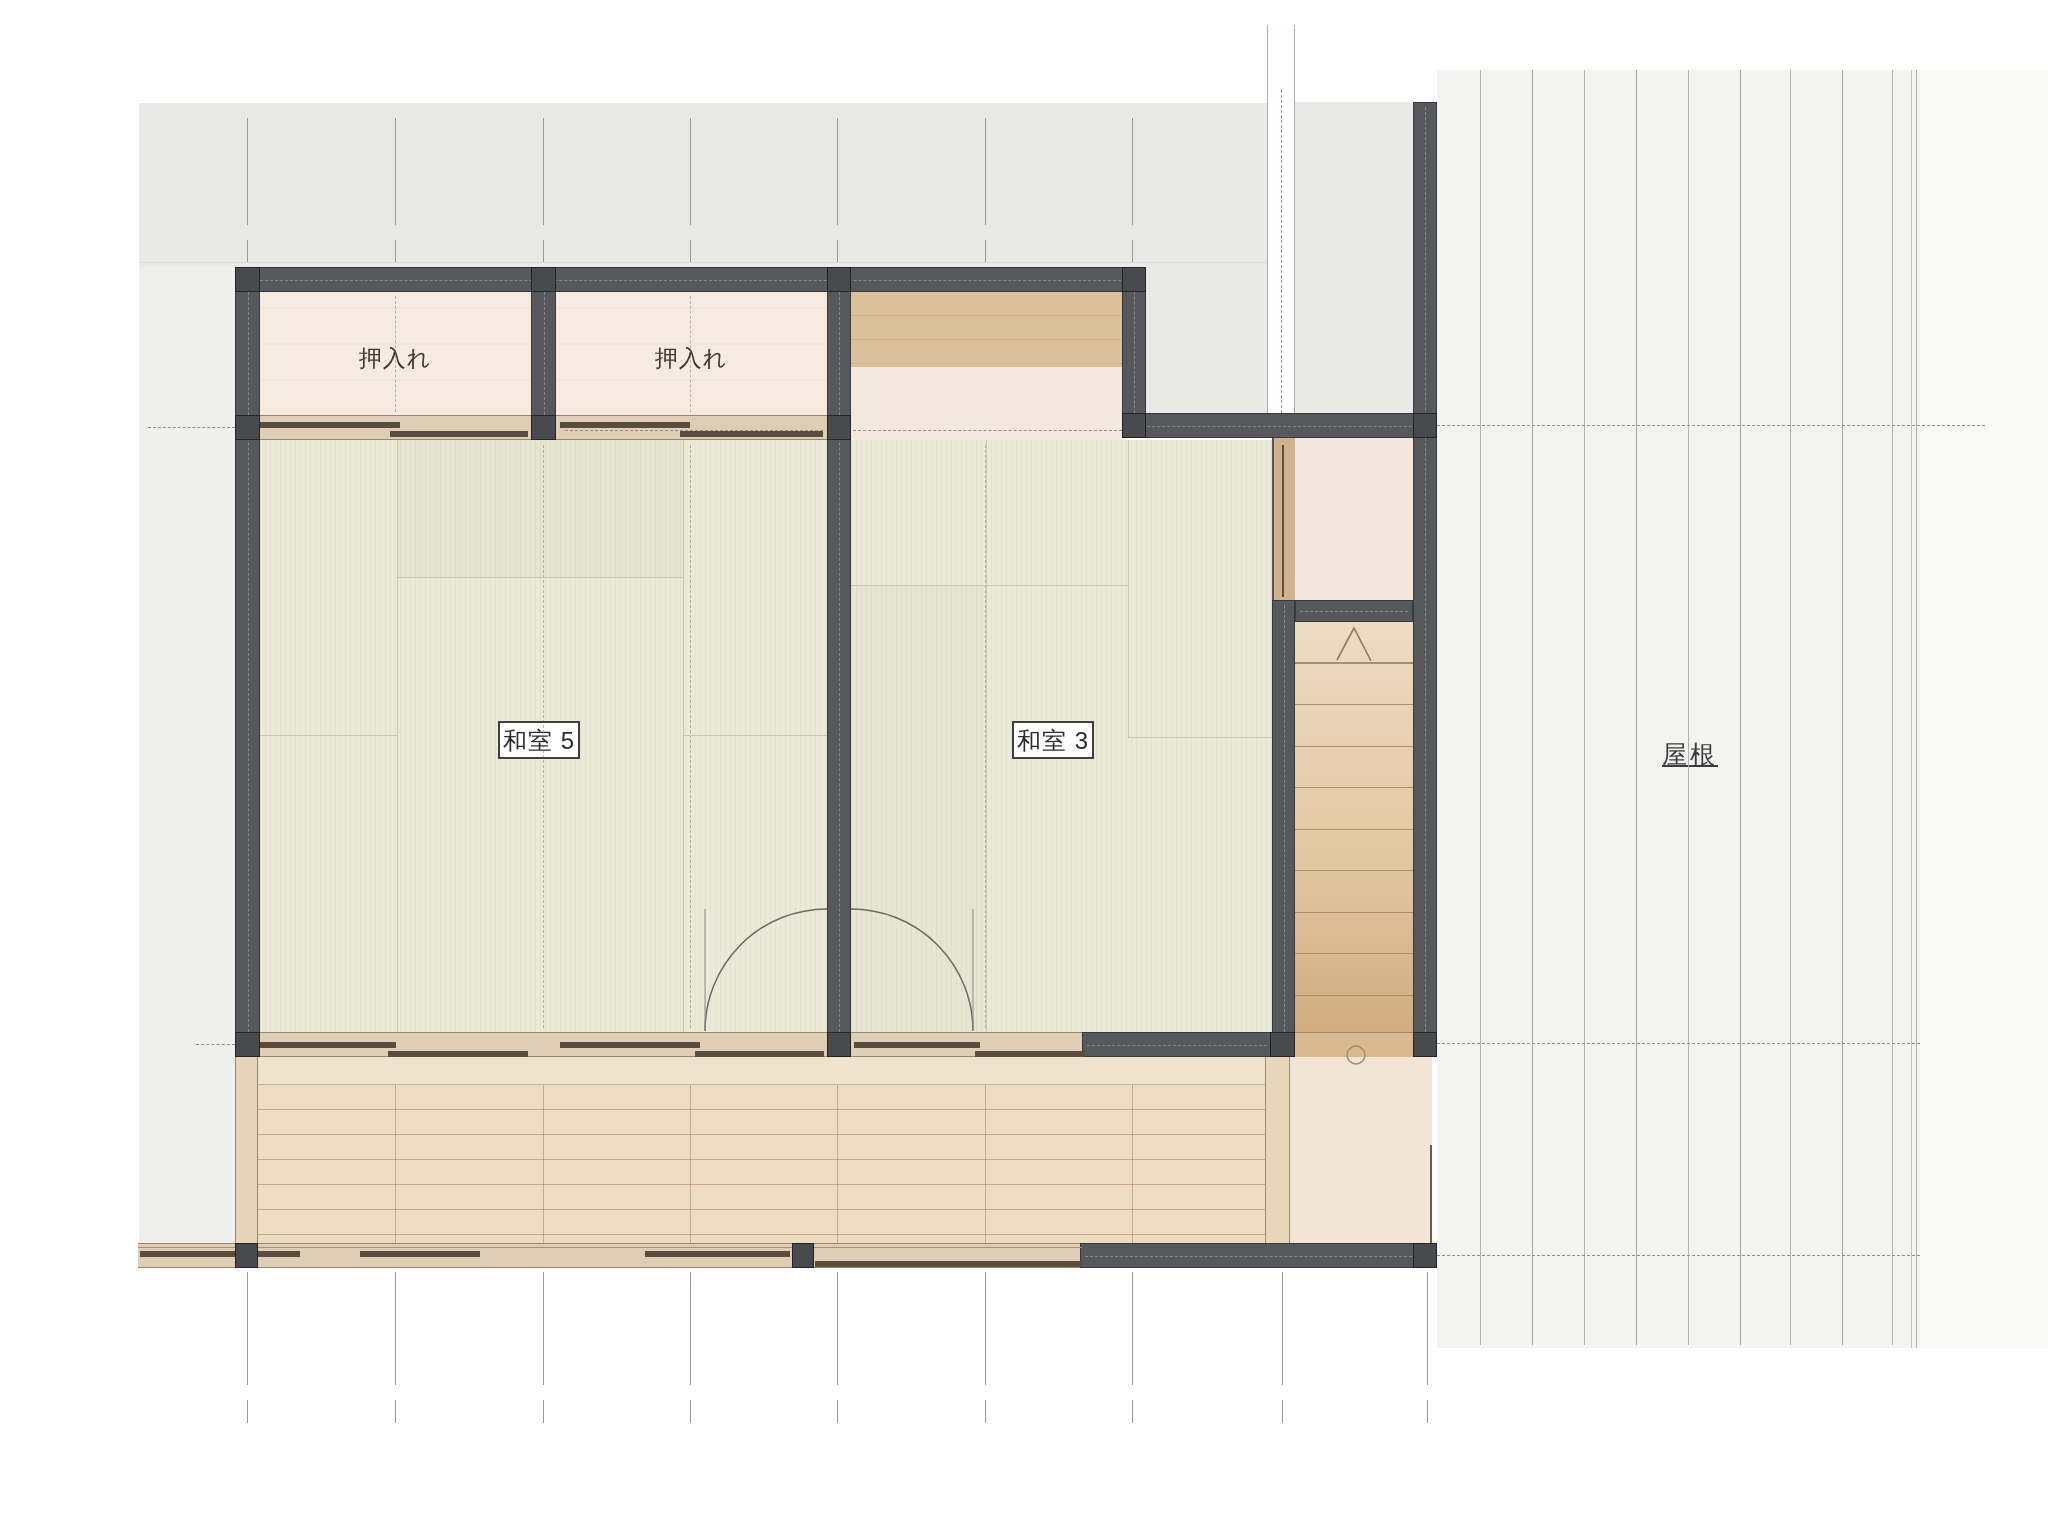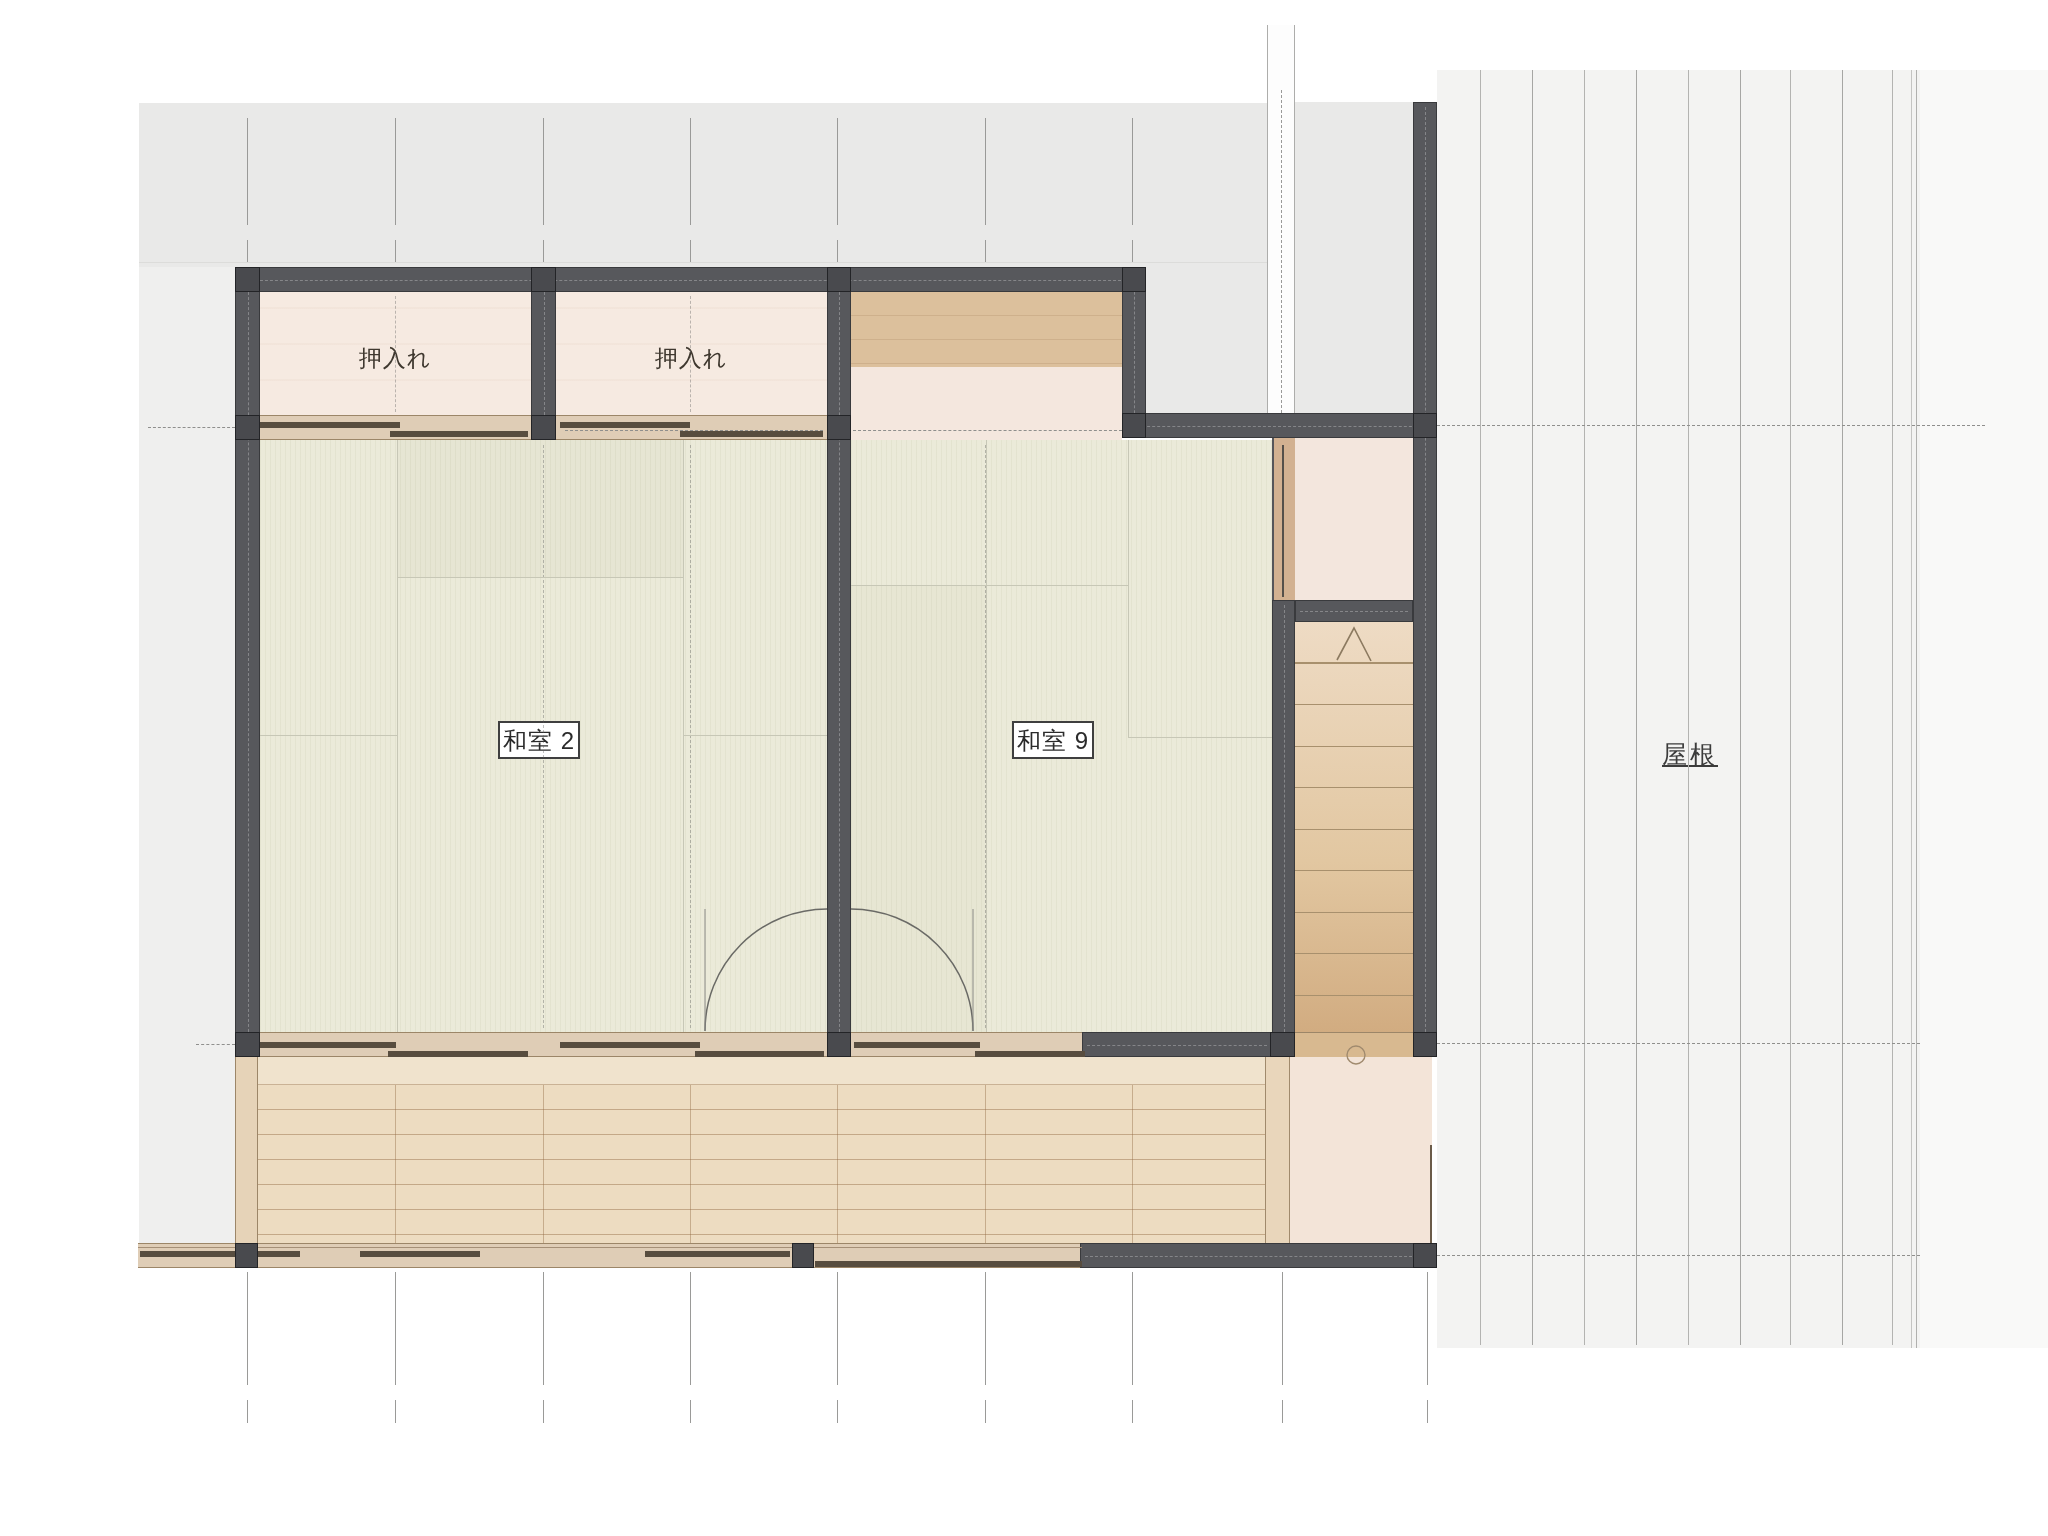--- a/index.html
+++ b/index.html
@@ -107,22 +107,22 @@
     <path d="M 705 1031 A 122 122 0 0 1 827 909" fill="none" stroke="#6a6a66" stroke-width="1.5"></path>
     <path d="M 851 909 A 122 122 0 0 1 973 1031" fill="none" stroke="#6a6a66" stroke-width="1.5"></path>
     <line x1="705" y1="909" x2="705" y2="1031" stroke="#8a8a86" stroke-width="1"></line>
     <line x1="973" y1="909" x2="973" y2="1031" stroke="#8a8a86" stroke-width="1"></line>
     <polyline points="1337,660 1354,628 1371,661" fill="none" stroke="#8c7a60" stroke-width="1.6"></polyline>
     <circle cx="1356" cy="1055" r="9" fill="none" stroke="#a08a6e" stroke-width="1.4"></circle>
   </svg>
 
   <div class="freelabel" style="left:300px;top:343px;width:190px;">押入れ</div>
   <div class="freelabel" style="left:596px;top:343px;width:190px;">押入れ</div>
-  <div class="roomlabel" style="left:498px;top:721px;width:82px;height:38px;line-height:36px;">和室 2</div>
-  <div class="roomlabel" style="left:1012px;top:721px;width:82px;height:38px;line-height:36px;">和室 9</div>
+  <div class="roomlabel" style="left:498px;top:721px;width:82px;height:38px;line-height:36px;">和室 5</div>
+  <div class="roomlabel" style="left:1012px;top:721px;width:82px;height:38px;line-height:36px;">和室 3</div>
   <div class="rooflabel" style="left:1662px;top:738px;">屋根</div>
 
 <div class="vline" style="left: 247px; top: 118px; height: 107px;"></div>
     <div class="vline" style="left: 247px; top: 240px; height: 22px;"></div>
     <div class="vline" style="left: 395px; top: 118px; height: 107px;"></div>
     <div class="vline" style="left: 395px; top: 240px; height: 22px;"></div>
     <div class="vline" style="left: 543px; top: 118px; height: 107px;"></div>
     <div class="vline" style="left: 543px; top: 240px; height: 22px;"></div>
     <div class="vline" style="left: 690px; top: 118px; height: 107px;"></div>
     <div class="vline" style="left: 690px; top: 240px; height: 22px;"></div>

